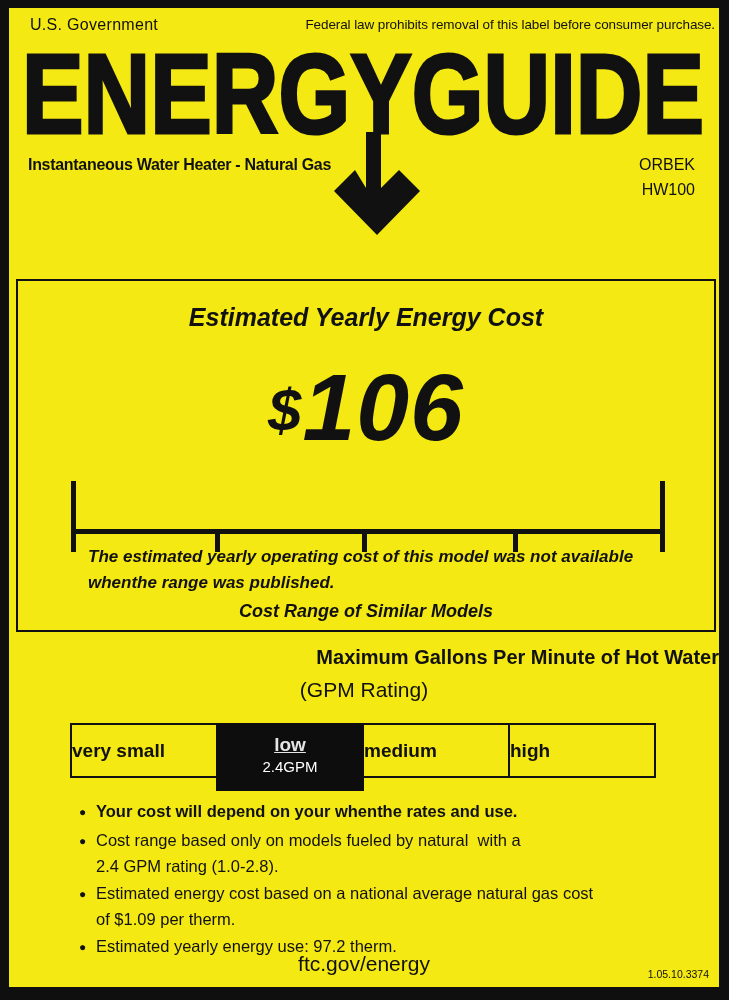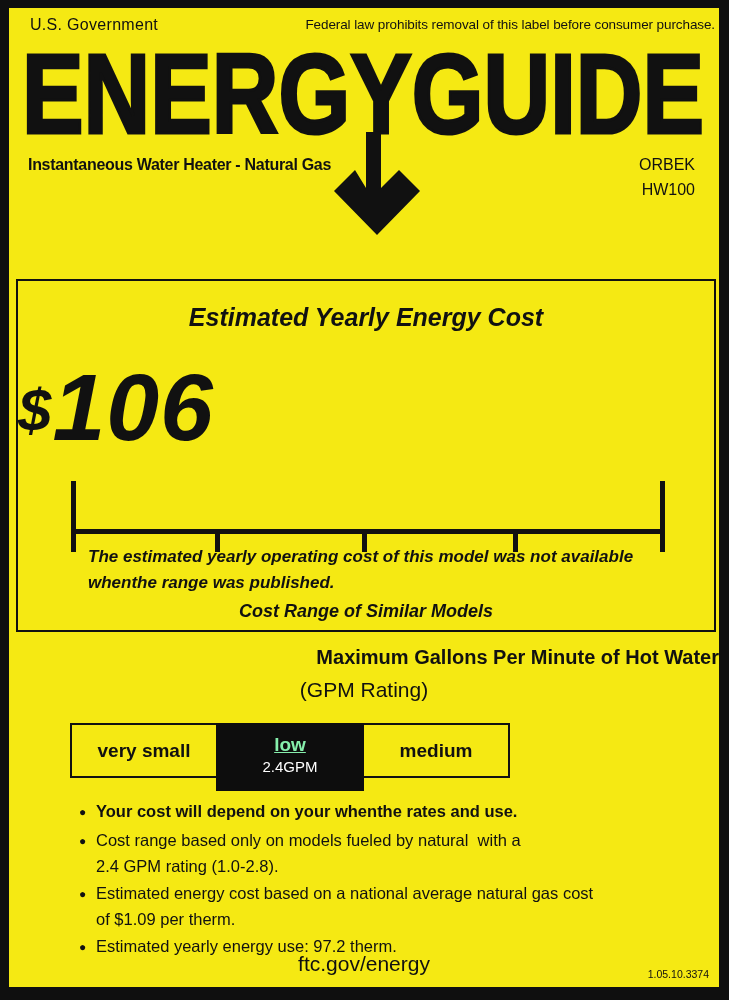--- a/index.html
+++ b/index.html
@@ -8,39 +8,39 @@
   .sheet{position:absolute;left:9px;top:8px;width:710px;height:979px;background:#f5e913;}
   .abs{position:absolute;}
   .us-gov{left:21px;top:8px;font-size:16px;letter-spacing:.3px;}
   .federal{right:4px;top:9px;font-size:13.5px;letter-spacing:-0.1px;}
   .logo-svg{left:10px;top:36px;}
   .arrow-svg{left:324px;top:124px;}
   .product{left:19px;top:148px;font-size:16px;font-weight:bold;letter-spacing:-0.3px;}
   .brandblock{right:24px;top:144px;text-align:right;font-size:16px;font-weight:normal;line-height:25px;}
   .cost-box{left:7px;top:271px;width:700px;height:353px;border:2px solid #111;box-sizing:border-box;font-style:italic;}
   .cost-title{left:0;top:22px;width:100%;text-align:center;font-size:25px;font-weight:bold;}
-  .cost-amount{left:0;top:76px;width:100%;text-align:left;font-size:95px;font-weight:bold;letter-spacing:1px;line-height:100px;}
+  .cost-amount{left:0;top:76px;width:100%;text-align:center;font-size:95px;font-weight:bold;letter-spacing:1px;line-height:100px;}
   .currency{font-size:60px;position:relative;top:-9px;}
   .scale-line{left:53px;top:248px;width:594px;height:5px;background:#111;}
   .tick-end{top:200px;width:5px;height:71px;background:#111;}
   .tick-mid{top:248px;width:5px;height:23px;background:#111;}
   .note{left:70px;font-size:17px;font-weight:bold;white-space:pre;}
   .note1{top:266px;text-align:right;}
   .note2{top:292px;}
   .scale-caption{left:0;top:320px;width:100%;text-align:center;font-size:18px;font-weight:bold;}
   .gpm-title{left:0;top:638px;width:100%;text-align:right;font-size:20px;font-weight:bold;}
   .gpm-sub{left:0;top:670px;width:100%;text-align:center;font-size:21px;}
   .bar{left:61px;top:715px;width:592px;height:55px;display:flex;align-items:flex-start;}
   .cell{box-sizing:border-box;width:148px;height:55px;border:2px solid #111;
-        display:flex;align-items:center;justify-content:center;
+        display:flex;align-items:center;
         font-size:19px;font-weight:bold;background:#f5e913;}
   .cell + .cell{margin-left:-2px;}
   .cell.selected{height:68px;background:#0d0d0d;border-color:#0d0d0d;z-index:2;
         flex-direction:column;justify-content:flex-start;padding-top:9px;}
-  .cell.selected .cell-label{color:#86efac;line-height:22px;text-decoration:underline;}
+  .cell.selected .cell-label{color:#e5e5e5;line-height:22px;text-decoration:underline;}
   .cell.selected .cell-value{color:#ffffff;font-size:15px;font-weight:normal;margin-top:2px;}
   .fnotes{left:70px;top:790px;width:580px;}
   .fnote{display:flex;font-size:16.5px;line-height:26.5px;}
   .fnote.bold{font-weight:bold;}
   .fbullet{width:17px;flex:0 0 17px;}
   .fbullet::before{content:"●";font-size:12px;position:relative;top:-1px;}
   .fnote-lines div{white-space:pre;}
   .website{left:0;top:944px;width:100%;text-align:center;font-size:21px;}
   .code{right:10px;top:960px;font-size:10.5px;}
 </style>
@@ -91,20 +91,23 @@
       <div class="cell">
         <span class="cell-label">very small</span>
       </div>
       <div class="cell selected">
         <span class="cell-label">low</span>
         <span class="cell-value">2.4GPM</span>
       </div>
       <div class="cell">
         <span class="cell-label">medium</span>
       </div>
+      <div class="cell">
+        <span class="cell-label">high</span>
+      </div>
     </div>
 
     <div class="abs fnotes">
       <div class="fnote bold">
         <span class="fbullet"></span>
         <div class="fnote-lines">
           <div>Your cost will depend on your whenthe rates and use.</div>
         </div>
       </div>
       <div class="fnote">

